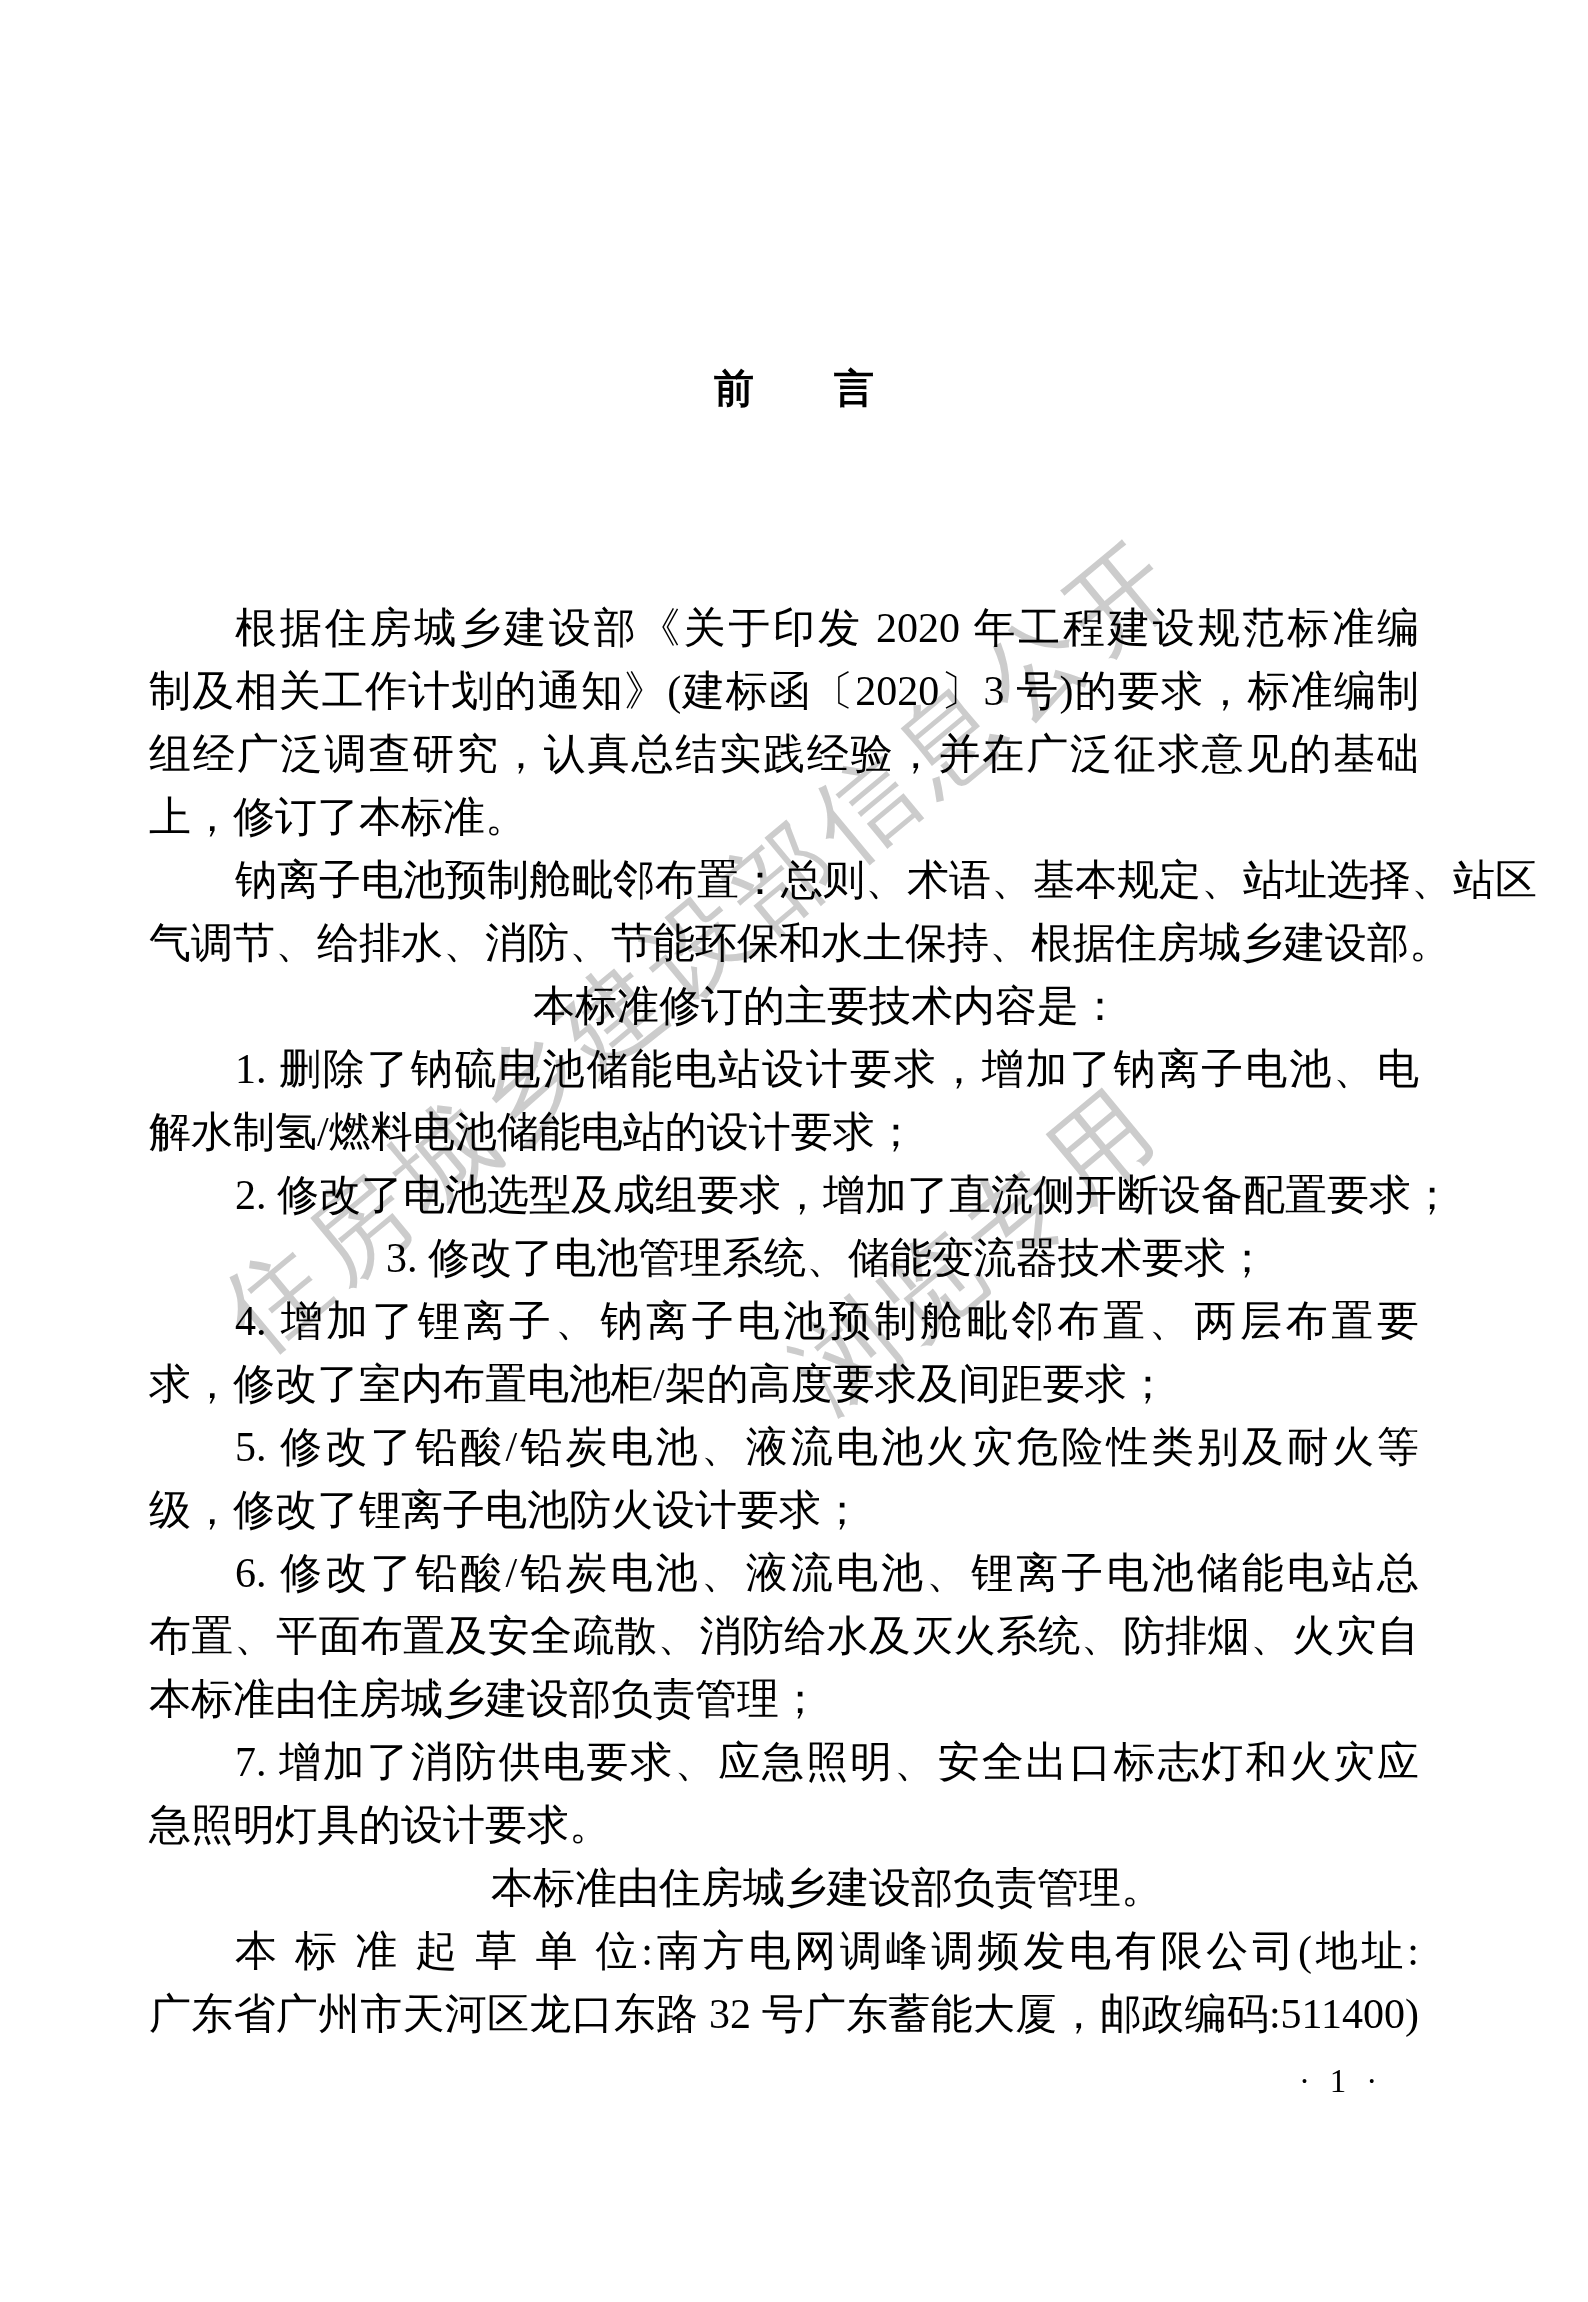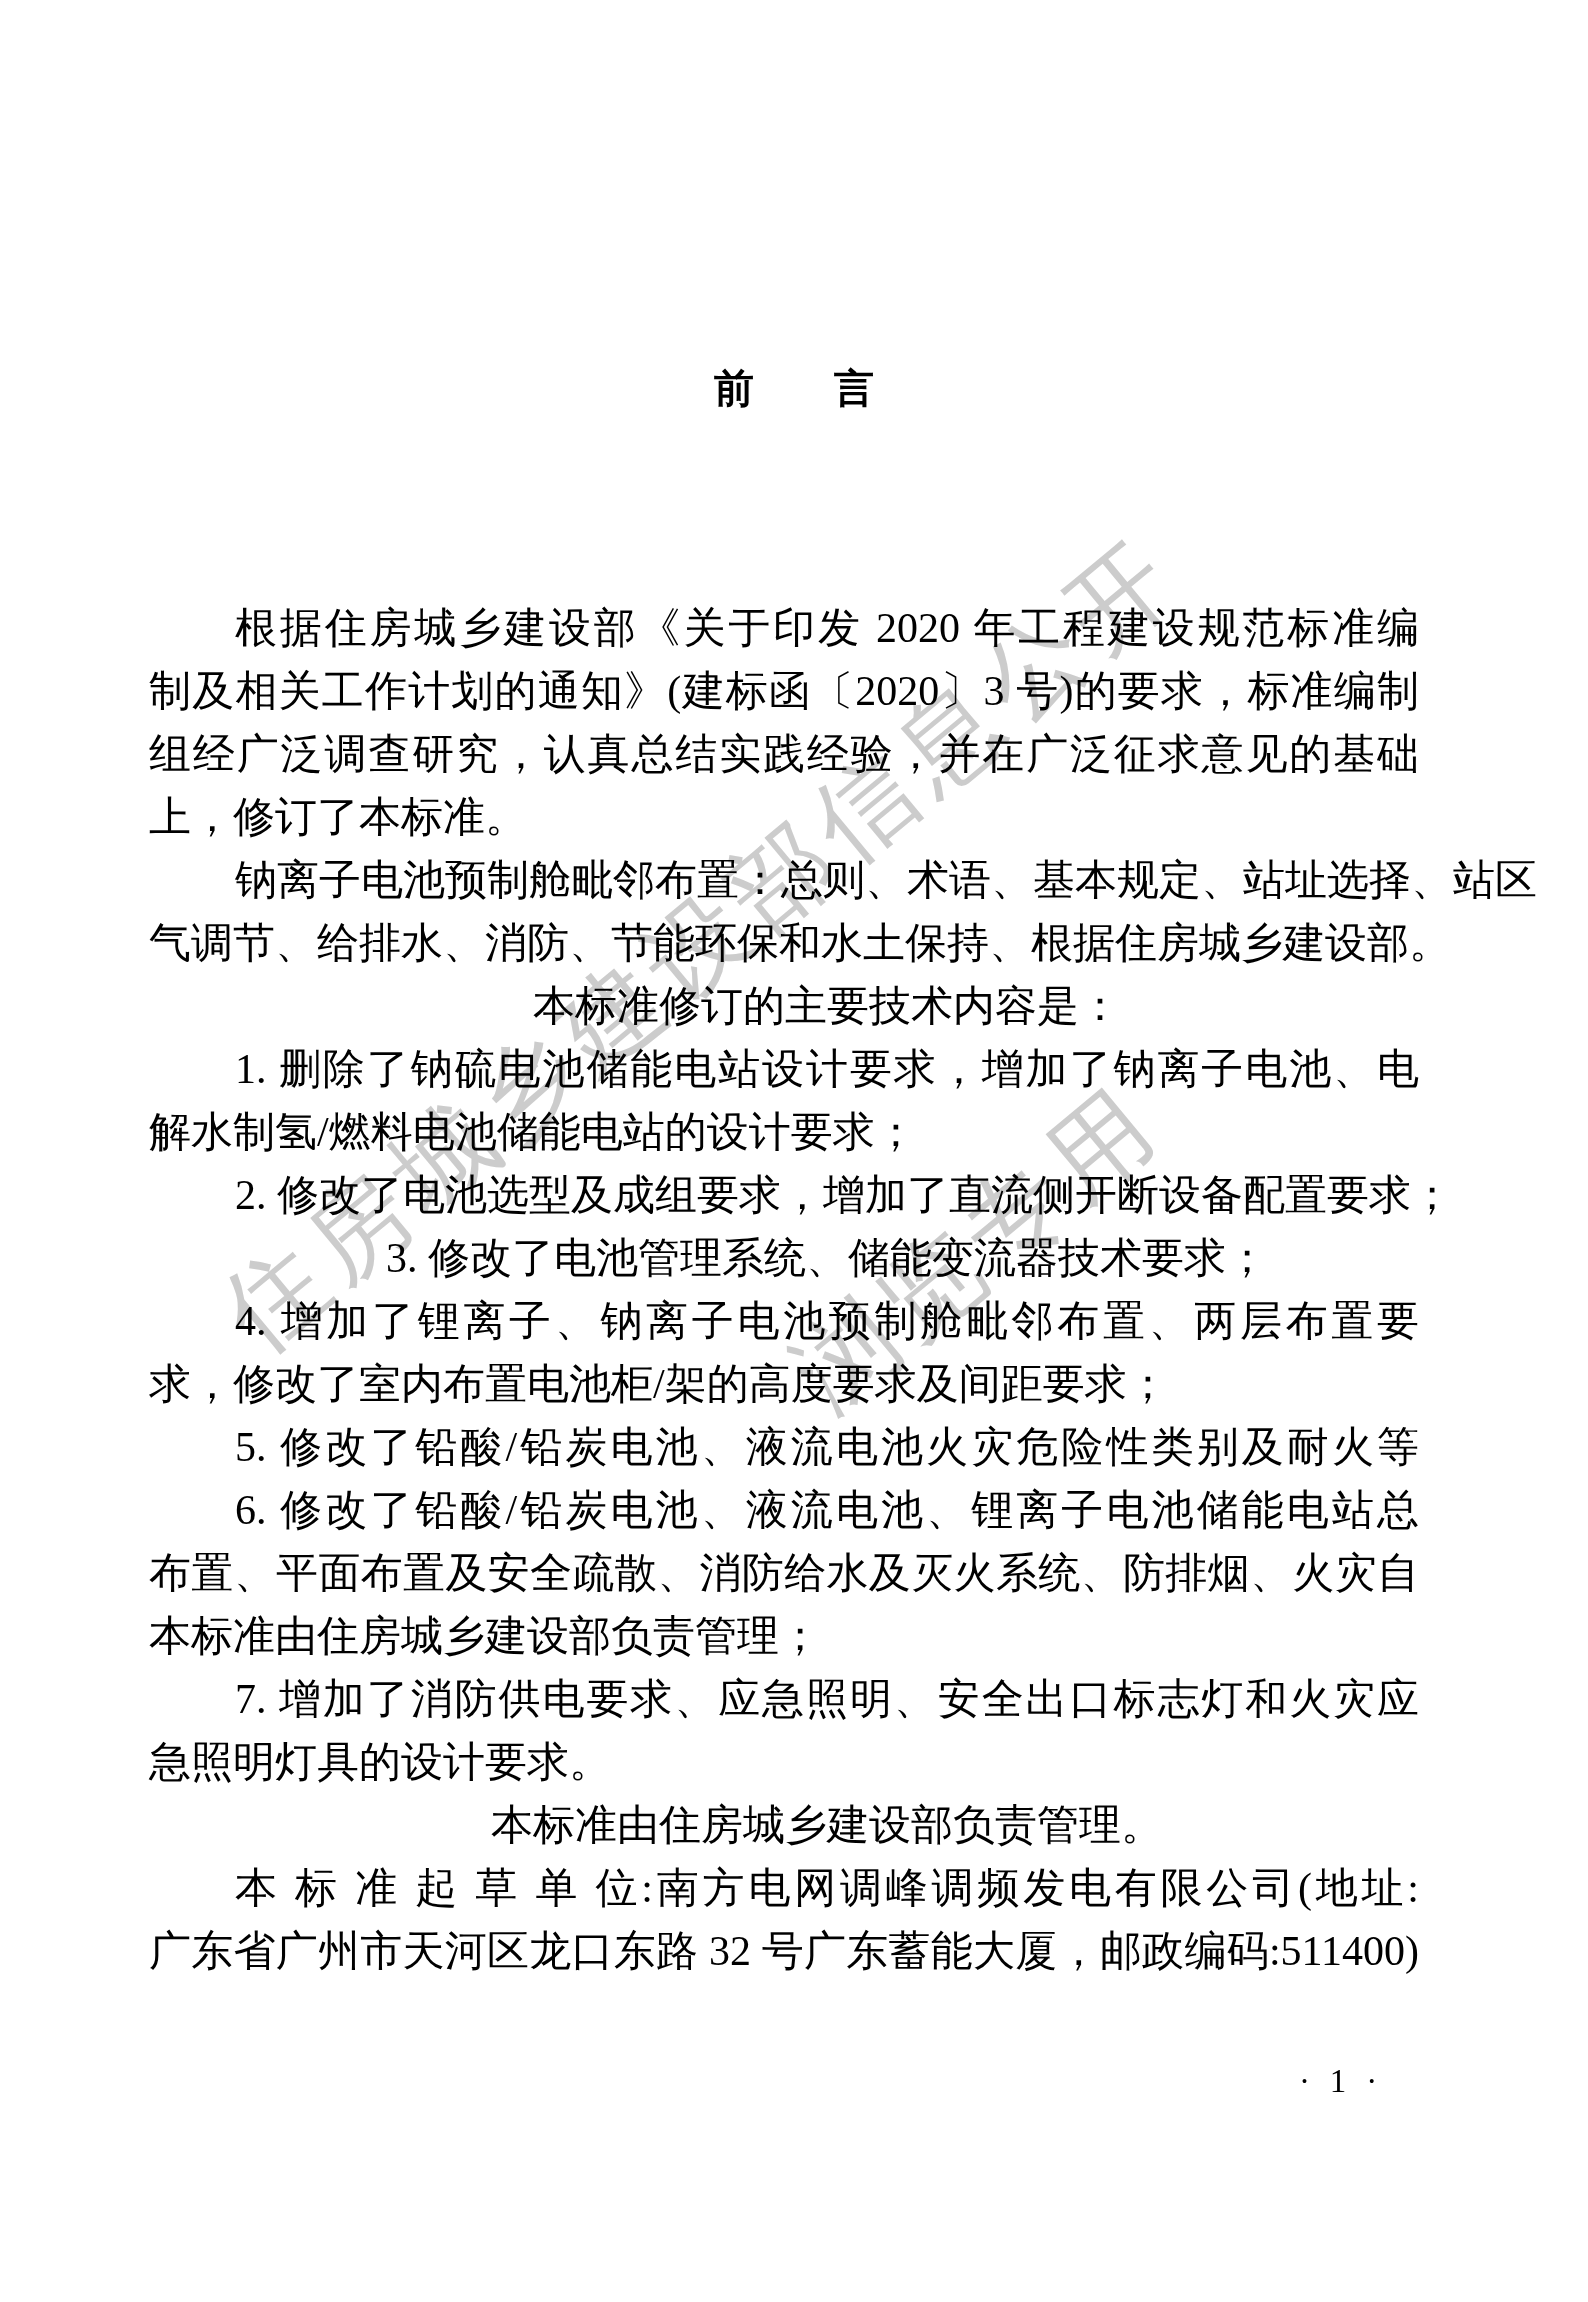--- a/index.html
+++ b/index.html
@@ -89,20 +89,21 @@
       <div class="line indent fill">钠离子电池预制舱毗邻布置：总则、术语、基本规定、站址选择、站区</div>
       <div class="line">气调节、给排水、消防、节能环保和水土保持、根据住房城乡建设部。</div>
       <div class="line indent">本标准修订的主要技术内容是：</div>
       <div class="line indent fill">1. 删除了钠硫电池储能电站设计要求，增加了钠离子电池、电</div>
       <div class="line">解水制氢/燃料电池储能电站的设计要求；</div>
       <div class="line indent fill">2. 修改了电池选型及成组要求，增加了直流侧开断设备配置要求；</div>
       <div class="line indent">3. 修改了电池管理系统、储能变流器技术要求；</div>
       <div class="line indent fill">4. 增加了锂离子、钠离子电池预制舱毗邻布置、两层布置要</div>
       <div class="line">求，修改了室内布置电池柜/架的高度要求及间距要求；</div>
       <div class="line indent fill">5. 修改了铅酸/铅炭电池、液流电池火灾危险性类别及耐火等</div>
+      <div class="line">级，修改了锂离子电池防火设计要求；</div>
       <div class="line indent fill">6. 修改了铅酸/铅炭电池、液流电池、锂离子电池储能电站总</div>
       <div class="line fill">布置、平面布置及安全疏散、消防给水及灭火系统、防排烟、火灾自</div>
       <div class="line">本标准由住房城乡建设部负责管理；</div>
       <div class="line indent fill">7. 增加了消防供电要求、应急照明、安全出口标志灯和火灾应</div>
       <div class="line">急照明灯具的设计要求。</div>
       <div class="line indent">本标准由住房城乡建设部负责管理。</div>
       <div class="line indent fill">本 标 准 起 草 单 位:南方电网调峰调频发电有限公司(地址:</div>
       <div class="line fill">广东省广州市天河区龙口东路 32 号广东蓄能大厦，邮政编码:511400)</div>
     </div>
 

